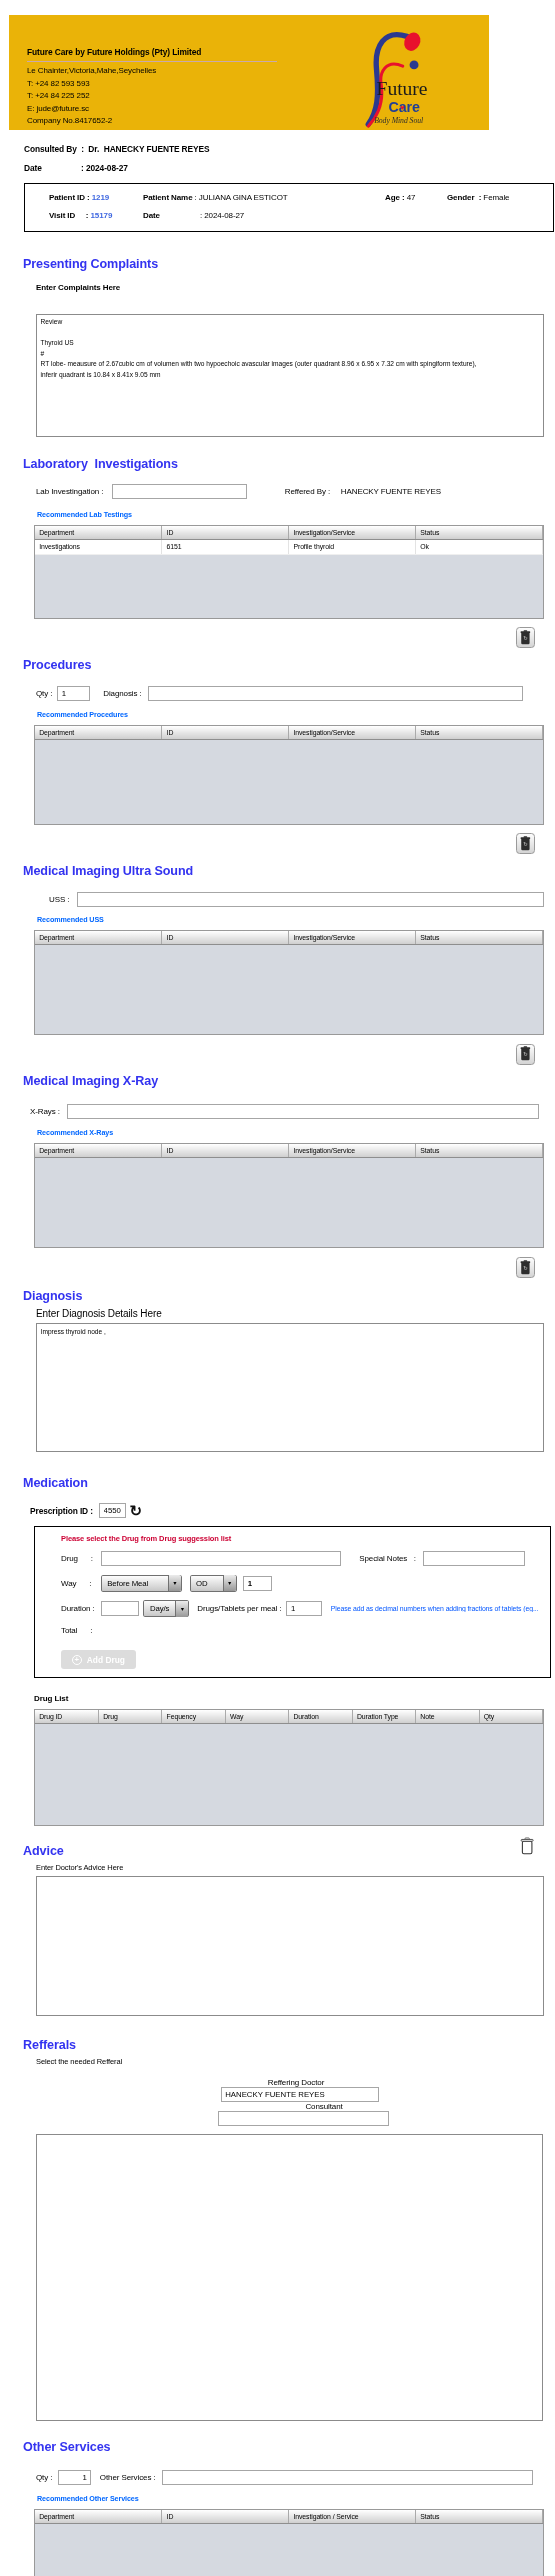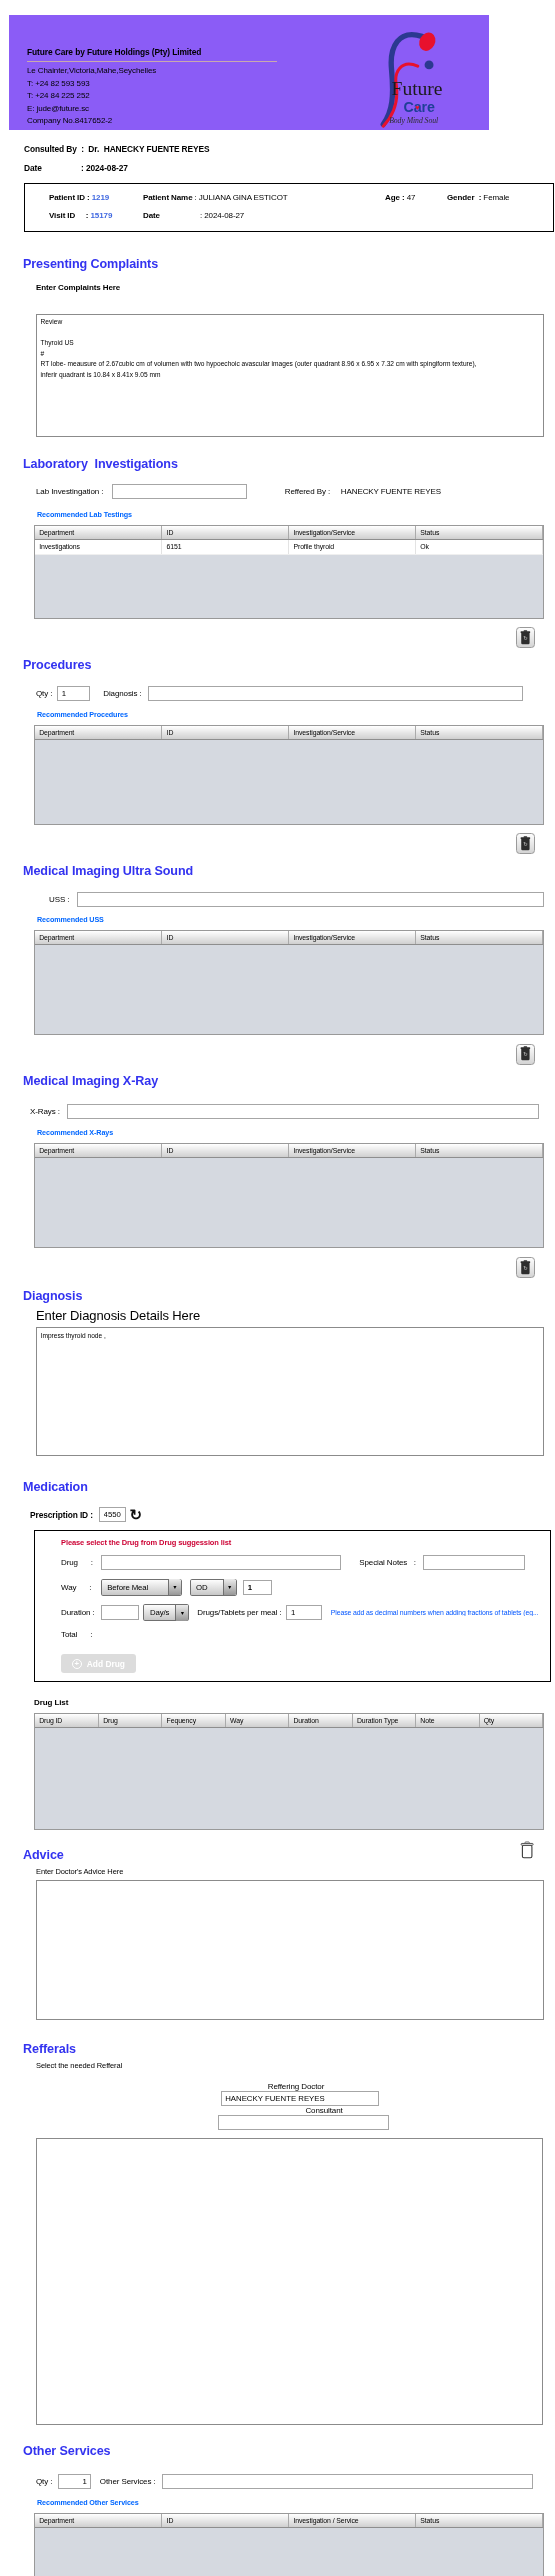--- a/index.html
+++ b/index.html
@@ -6,24 +6,24 @@
   html,body { background:#fff; }
   body {
     width: 556px;
     font-family: "Liberation Sans", sans-serif;
     color:#000;
     letter-spacing:-0.1px;
   }
   .pre { white-space: pre; }
 
   
-  .header-card { background:#8b5cf6; margin:15px 67px 0 9px; height:115px; position:relative; }
+  .header-card { background:#eab308; margin:15px 67px 0 9px; height:115px; position:relative; }
   .company-info { position:absolute; left:18px; top:31px; font-size:8px; line-height:1.55; }
   .company-name { font-weight:bold; font-size:8.4px; padding-bottom:1.8px; border-bottom:1.2px solid #c9a9ad; width:250px; margin-bottom:3.6px; }
-  .logo { position:absolute; right:31px; top:13px; width:93px; height:100px; }
+  .logo { position:absolute; right:46px; top:13px; width:93px; height:100px; }
 
   
   .consult-line { margin:14.3px 0 0 24px; font-weight:bold; font-size:8.4px; white-space:pre; }
   .date-line { margin:9px 0 0 24px; font-weight:bold; font-size:8.4px; }
   .lbl-fixed { display:inline-block; width:57px; }
 
   .patient-box { border:1.2px solid #000; margin:10.2px 2.4px 0 24px; padding:9px 10.8px 10.2px 24px; }
   .p-row { display:flex; font-size:8px; font-weight:bold; align-items:baseline; }
   .p-row + .p-row { margin-top:9px; }
   .pc1 { width:94px; } .pc2 { width:242px; } .pc3 { width:62px; } .pc4 { flex:1; }
@@ -246,21 +246,21 @@
   <svg width="10.8" height="15.5" viewBox="0 0 18 26">
         <rect x="2" y="4" width="14" height="20" rx="2" fill="#2d2d2d"></rect>
         <rect x="1" y="2" width="16" height="3" rx="1" fill="#2d2d2d"></rect>
         <rect x="6" y="0.5" width="6" height="2.5" rx="1" fill="#2d2d2d"></rect>
         <text x="9" y="17" font-size="9" fill="#cfcfcf" text-anchor="middle">↻</text>
       </svg>
 </span>
   </div>
 
 <div class="sec-title" style="margin-top:10.8px;">Diagnosis</div>
-<div style="font-size:13px; margin:4.8px 0 0 36px;">Enter Diagnosis Details Here</div>
+<div style="font-size:10px; margin:4.8px 0 0 36px;">Enter Diagnosis Details Here</div>
 <textarea class="box" rows="10" style="height: 129px; margin-top: 4.8px;">Impress thyroid node ,</textarea>
 
 <div class="sec-title" style="margin-top:24px;">Medication</div>
 <div class="presc-row">
   <span>Prescription ID :</span>
   <input class="inp" value="4550" style="">
   <span class="refresh-ic">↻</span>
 </div>
 <div class="med-box">
   <div class="med-alert">Please select the Drug from Drug suggession list</div>

